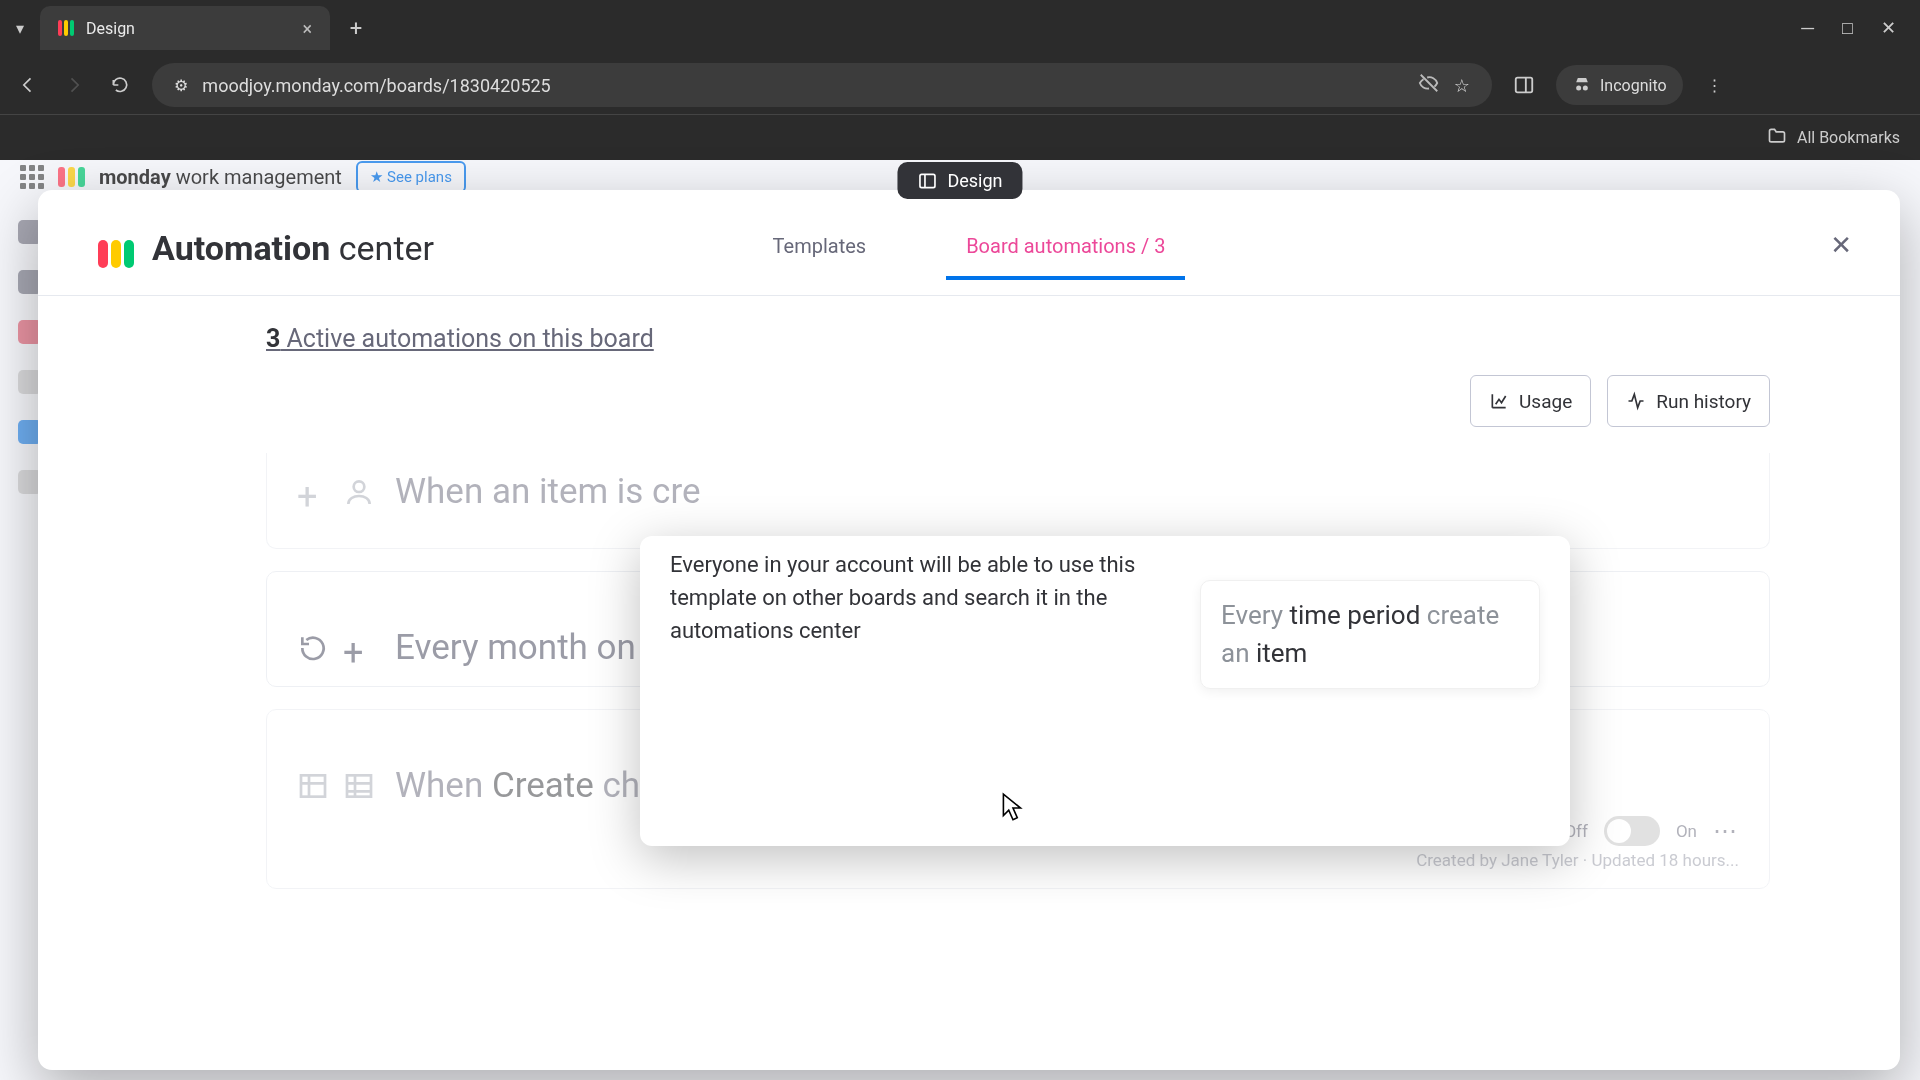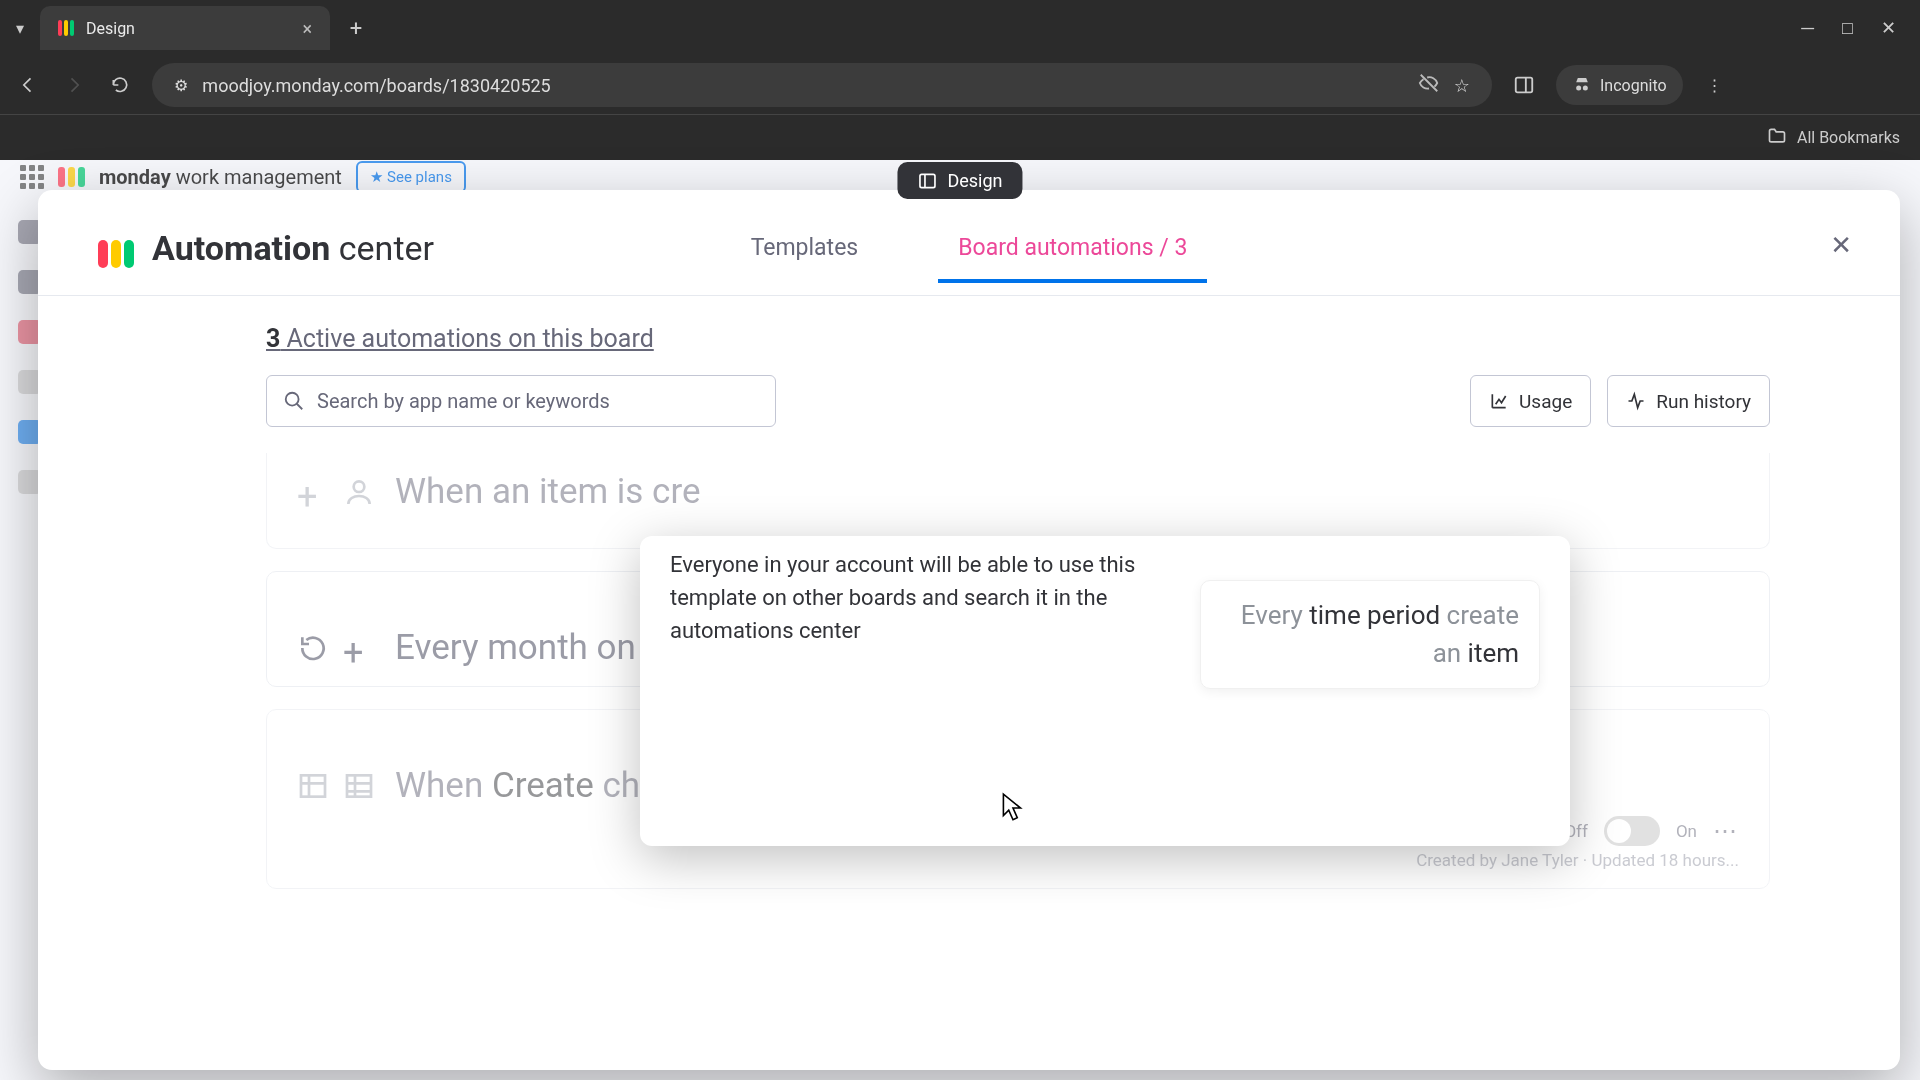--- a/index.html
+++ b/index.html
@@ -69,21 +69,21 @@
     .sh-blue{background:#0073ea;}
     .sh-g2{background:#c4c4c4;}
     
     .modal{position:absolute;left:38px;right:20px;top:30px;bottom:10px;background:#fff;border-radius:14px;box-shadow:0 20px 60px rgba(0,0,0,0.3);display:flex;flex-direction:column;overflow:hidden;}
     .modal-header{display:flex;align-items:flex-end;padding:26px 40px 0 60px;height:78px;}
     .modal-logo{display:flex;gap:3px;margin-right:18px;}
     .modal-logo span{width:10px;height:28px;border-radius:5px;}
     .modal-title{font-size:34px;color:#323338;}
     .modal-title b{font-weight:700;}
     .modal-close{margin-left:auto;font-size:26px;color:#676879;padding:8px;}
-    .modal-tabs{display:flex;justify-content:center;gap:60px;margin-top:-50px;font-size:23px;color:#676879;border-bottom:1px solid #e6e9ef;height:78px;align-items:flex-start;padding-top:2px;}
+    .modal-tabs{display:flex;justify-content:center;gap:60px;margin-top:-50px;font-size:20px;color:#676879;border-bottom:1px solid #e6e9ef;height:78px;align-items:flex-start;padding-top:2px;}
     .modal-tabs .mtab{padding:14px 20px 18px;cursor:pointer;}
     .modal-tabs .active{color:#ec4899;border-bottom:4px solid #0073ea;}
     .active-count{font-size:25px;color:#676879;margin-left:108px;margin-bottom:22px;text-decoration:underline;}
     .active-count b{color:#323338;font-weight:700;}
     .toolbar-row{display:flex;align-items:center;gap:16px;margin-left:108px;margin-right:20px;margin-bottom:26px;}
     .search-box{width:510px;height:52px;border:1px solid #c3c6d4;border-radius:6px;display:flex;align-items:center;padding:0 16px;gap:12px;color:#676879;font-size:20px;}
     .spacer{flex:1;}
     .tool-btn{height:52px;border:1px solid #c3c6d4;border-radius:6px;display:flex;align-items:center;padding:0 18px;gap:10px;font-size:19px;color:#323338;background:#fff;}
     .primary-btn{height:52px;background:#0073ea;color:#fff;border-radius:6px;padding:0 20px;display:flex;align-items:center;font-size:19px;gap:6px;}
     
@@ -98,21 +98,21 @@
     .card-footer{display:flex;justify-content:flex-end;align-items:center;gap:16px;color:#676879;font-size:17px;margin-top:10px;}
     .toggle{width:56px;height:30px;background:#c4c4c4;border-radius:15px;position:relative;}
     .toggle::after{content:"";position:absolute;left:3px;top:3px;width:24px;height:24px;background:#fff;border-radius:50%;}
     .dots{font-size:24px;letter-spacing:2px;}
     
     .popover{position:absolute;left:640px;top:376px;width:930px;height:310px;background:#fff;border-radius:12px;box-shadow:0 12px 50px rgba(0,0,0,0.25);display:flex;padding:0;z-index:50;}
     .pop-left{flex:1;padding:12px 30px 26px 30px;display:flex;flex-direction:row;}
     .pop-desc{font-size:22px;color:#323338;line-height:1.5;}
     .pop-btn{margin-top:auto;align-self:center;background:#0060b9;color:#fff;padding:18px 34px;border-radius:6px;font-size:23px;cursor:pointer;position:relative; margin-bottom:20px;}
     .pop-right{width:400px;padding:44px 30px;}
-    .preview-card{border:1px solid #f0f0f0;border-radius:10px;padding:16px 20px;box-shadow:0 3px 12px rgba(0,0,0,0.06);text-align:right;}
+    .preview-card{border:1px solid #f0f0f0;border-radius:10px;padding:16px 20px;box-shadow:0 3px 12px rgba(0,0,0,0.06);}
     .preview-text{font-size:26px;color:#8d9299;line-height:1.45;}
     .preview-text .dk{color:#323338;}
     .cursor{position:absolute;left:1000px;top:632px;z-index:100;}
     
     .svg-ic{width:20px;height:20px;stroke:#323338;stroke-width:2;fill:none;}
   </style>
 </head>
 <body>
 
 <div class="browser-chrome">
@@ -228,27 +228,20 @@
       <div class="modal-title"><b>Automation</b><span> center</span></div>
       <div class="modal-close">✕</div>
     </div>
     <div class="modal-tabs">
       <div class="mtab">Templates</div>
       <div class="mtab active">Board automations / 3</div>
     </div>
     <div style="padding:28px 110px 30px 120px;position:relative;flex:1;">
       <div class="active-count"><b>3</b><span> Active automations on this board</span></div>
       <div class="toolbar-row">
-        <div class="search-box">
-          <svg width="22" height="22" viewBox="0 0 24 24" fill="none" stroke="#676879" stroke-width="2">
-              <circle cx="10" cy="10" r="7"></circle>
-              <path d="M21 21l-6-6"></path>
-            </svg>
-          <span>Search by app name or keywords</span>
-        </div>
         <div class="spacer"></div>
         <div class="tool-btn">
           <svg width="20" height="20" viewBox="0 0 24 24" fill="none" stroke="#323338" stroke-width="2">
               <path d="M4 20V4m0 16h16M8 16l4-6 3 4 5-8"></path>
             </svg>
           <span>Usage</span>
         </div>
         <div class="tool-btn">
           <svg width="20" height="20" viewBox="0 0 24 24" fill="none" stroke="#323338" stroke-width="2">
               <path d="M3 12h4l3-8 4 16 3-8h4"></path>

